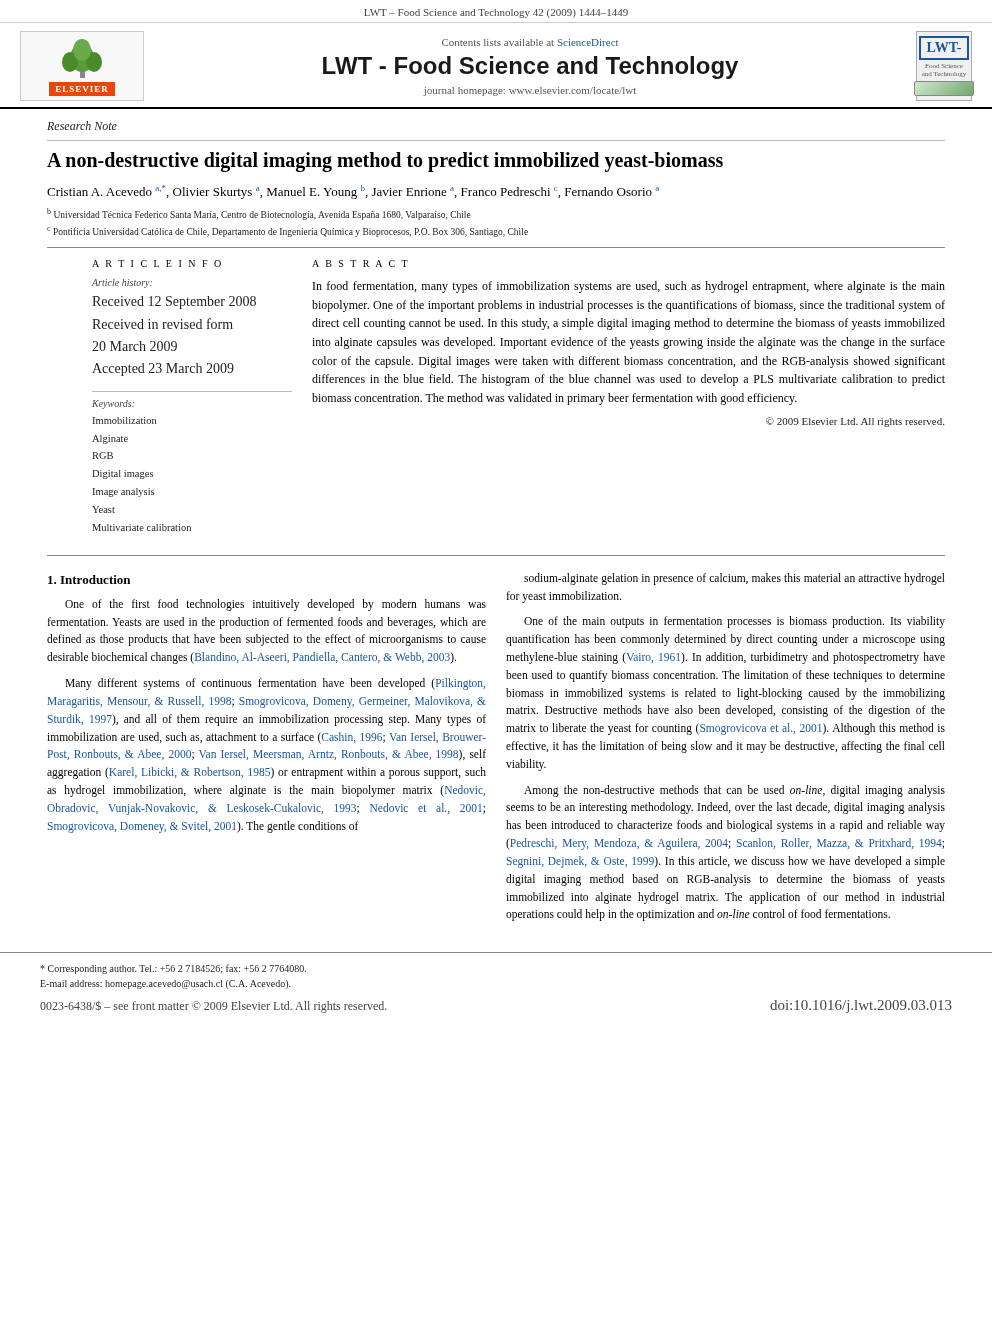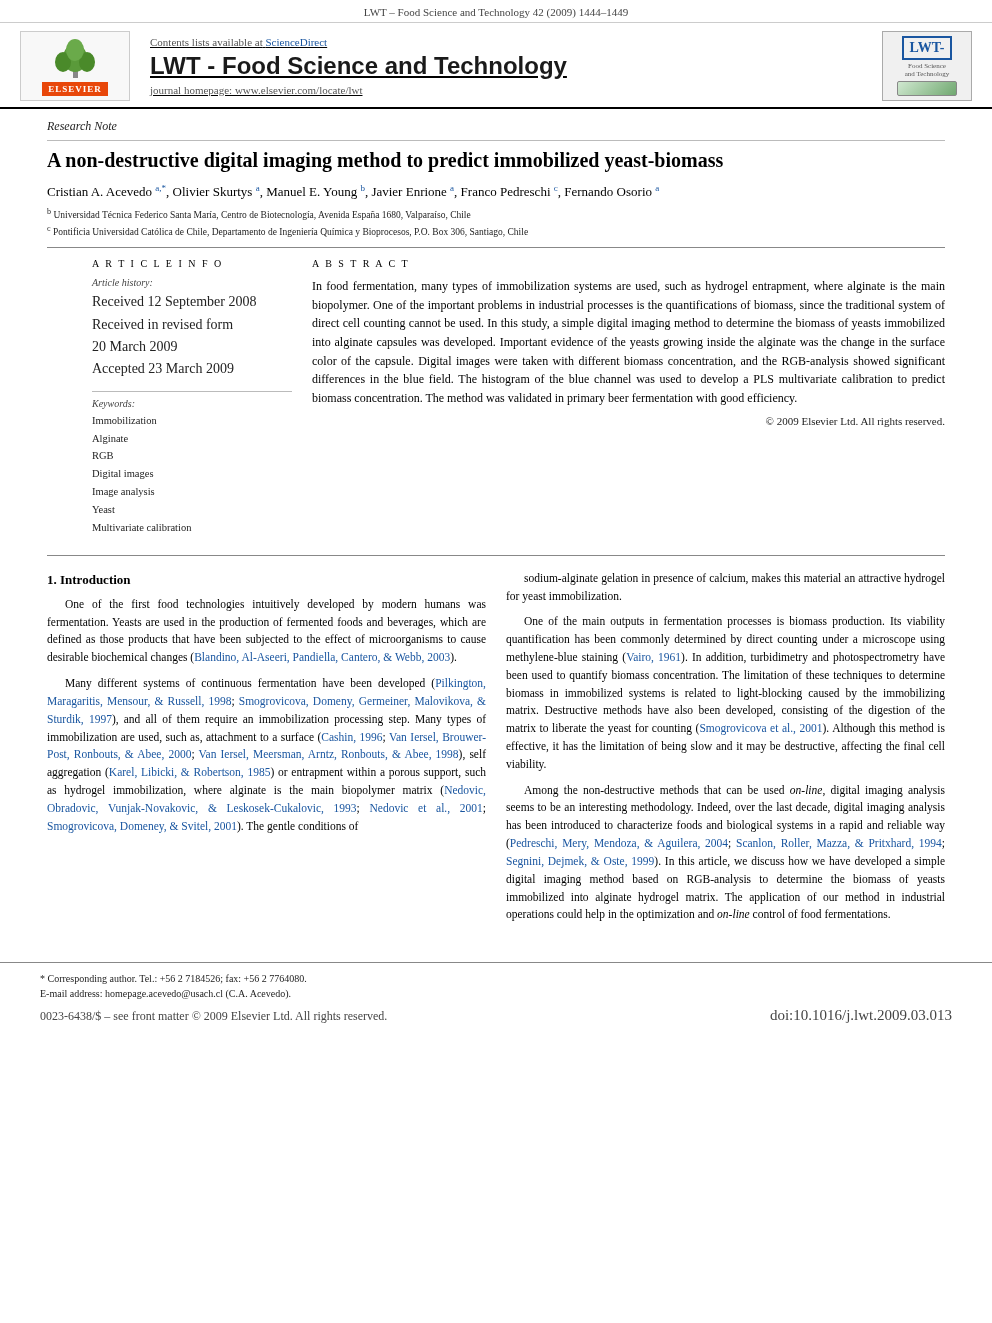--- a/index.html
+++ b/index.html
@@ -27,44 +27,44 @@
     }
     
     .journal-header {
       display: flex;
       align-items: center;
       justify-content: space-between;
       padding: 8px 20px 6px;
       border-bottom: 2px solid #000;
     }
     .header-left-logo {
-      width: 110px;
+      width: 124px;
       height: 70px;
       display: flex;
       flex-direction: column;
       align-items: center;
       justify-content: center;
       border: 1px solid #ccc;
       font-size: 10px;
       color: #555;
       background: #f8f8f8;
     }
     .elsevier-box {
       background: #e8470a;
       color: #fff;
       font-size: 9px;
       font-weight: bold;
       padding: 2px 6px;
       margin-top: 4px;
       letter-spacing: 1px;
     }
     .header-center {
+      text-align: center;
       flex: 1;
       padding: 0 20px;
-      text-decoration: underline;
     }
     .sciencedirect-link {
       font-size: 11px;
       color: #555;
       margin-bottom: 4px;
     }
     .sciencedirect-link a {
       color: #1a56a0;
       text-decoration: none;
     }
@@ -74,21 +74,21 @@
       color: #1a1a1a;
       font-family: Arial, sans-serif;
       margin: 4px 0;
     }
     .journal-homepage {
       font-size: 11px;
       color: #555;
       margin-top: 4px;
     }
     .header-right-logo {
-      width: 90px;
+      width: 56px;
       height: 70px;
       display: flex;
       flex-direction: column;
       align-items: center;
       justify-content: center;
       border: 1px solid #aaa;
       font-size: 8px;
       background: #f0f0f0;
       color: #333;
       text-align: center;
@@ -234,21 +234,20 @@
       text-indent: 18px;
     }
     .ref-link {
       color: #1a56a0;
       text-decoration: none;
     }
     
     .page-footer {
       padding: 8px 40px 6px;
       border-top: 1px solid #888;
-      margin-top: 10px;
     }
     .footnote-text {
       font-size: 10px;
       color: #222;
       line-height: 1.5;
     }
     .footer-bottom {
       display: flex;
       justify-content: space-between;
       align-items: flex-end;

